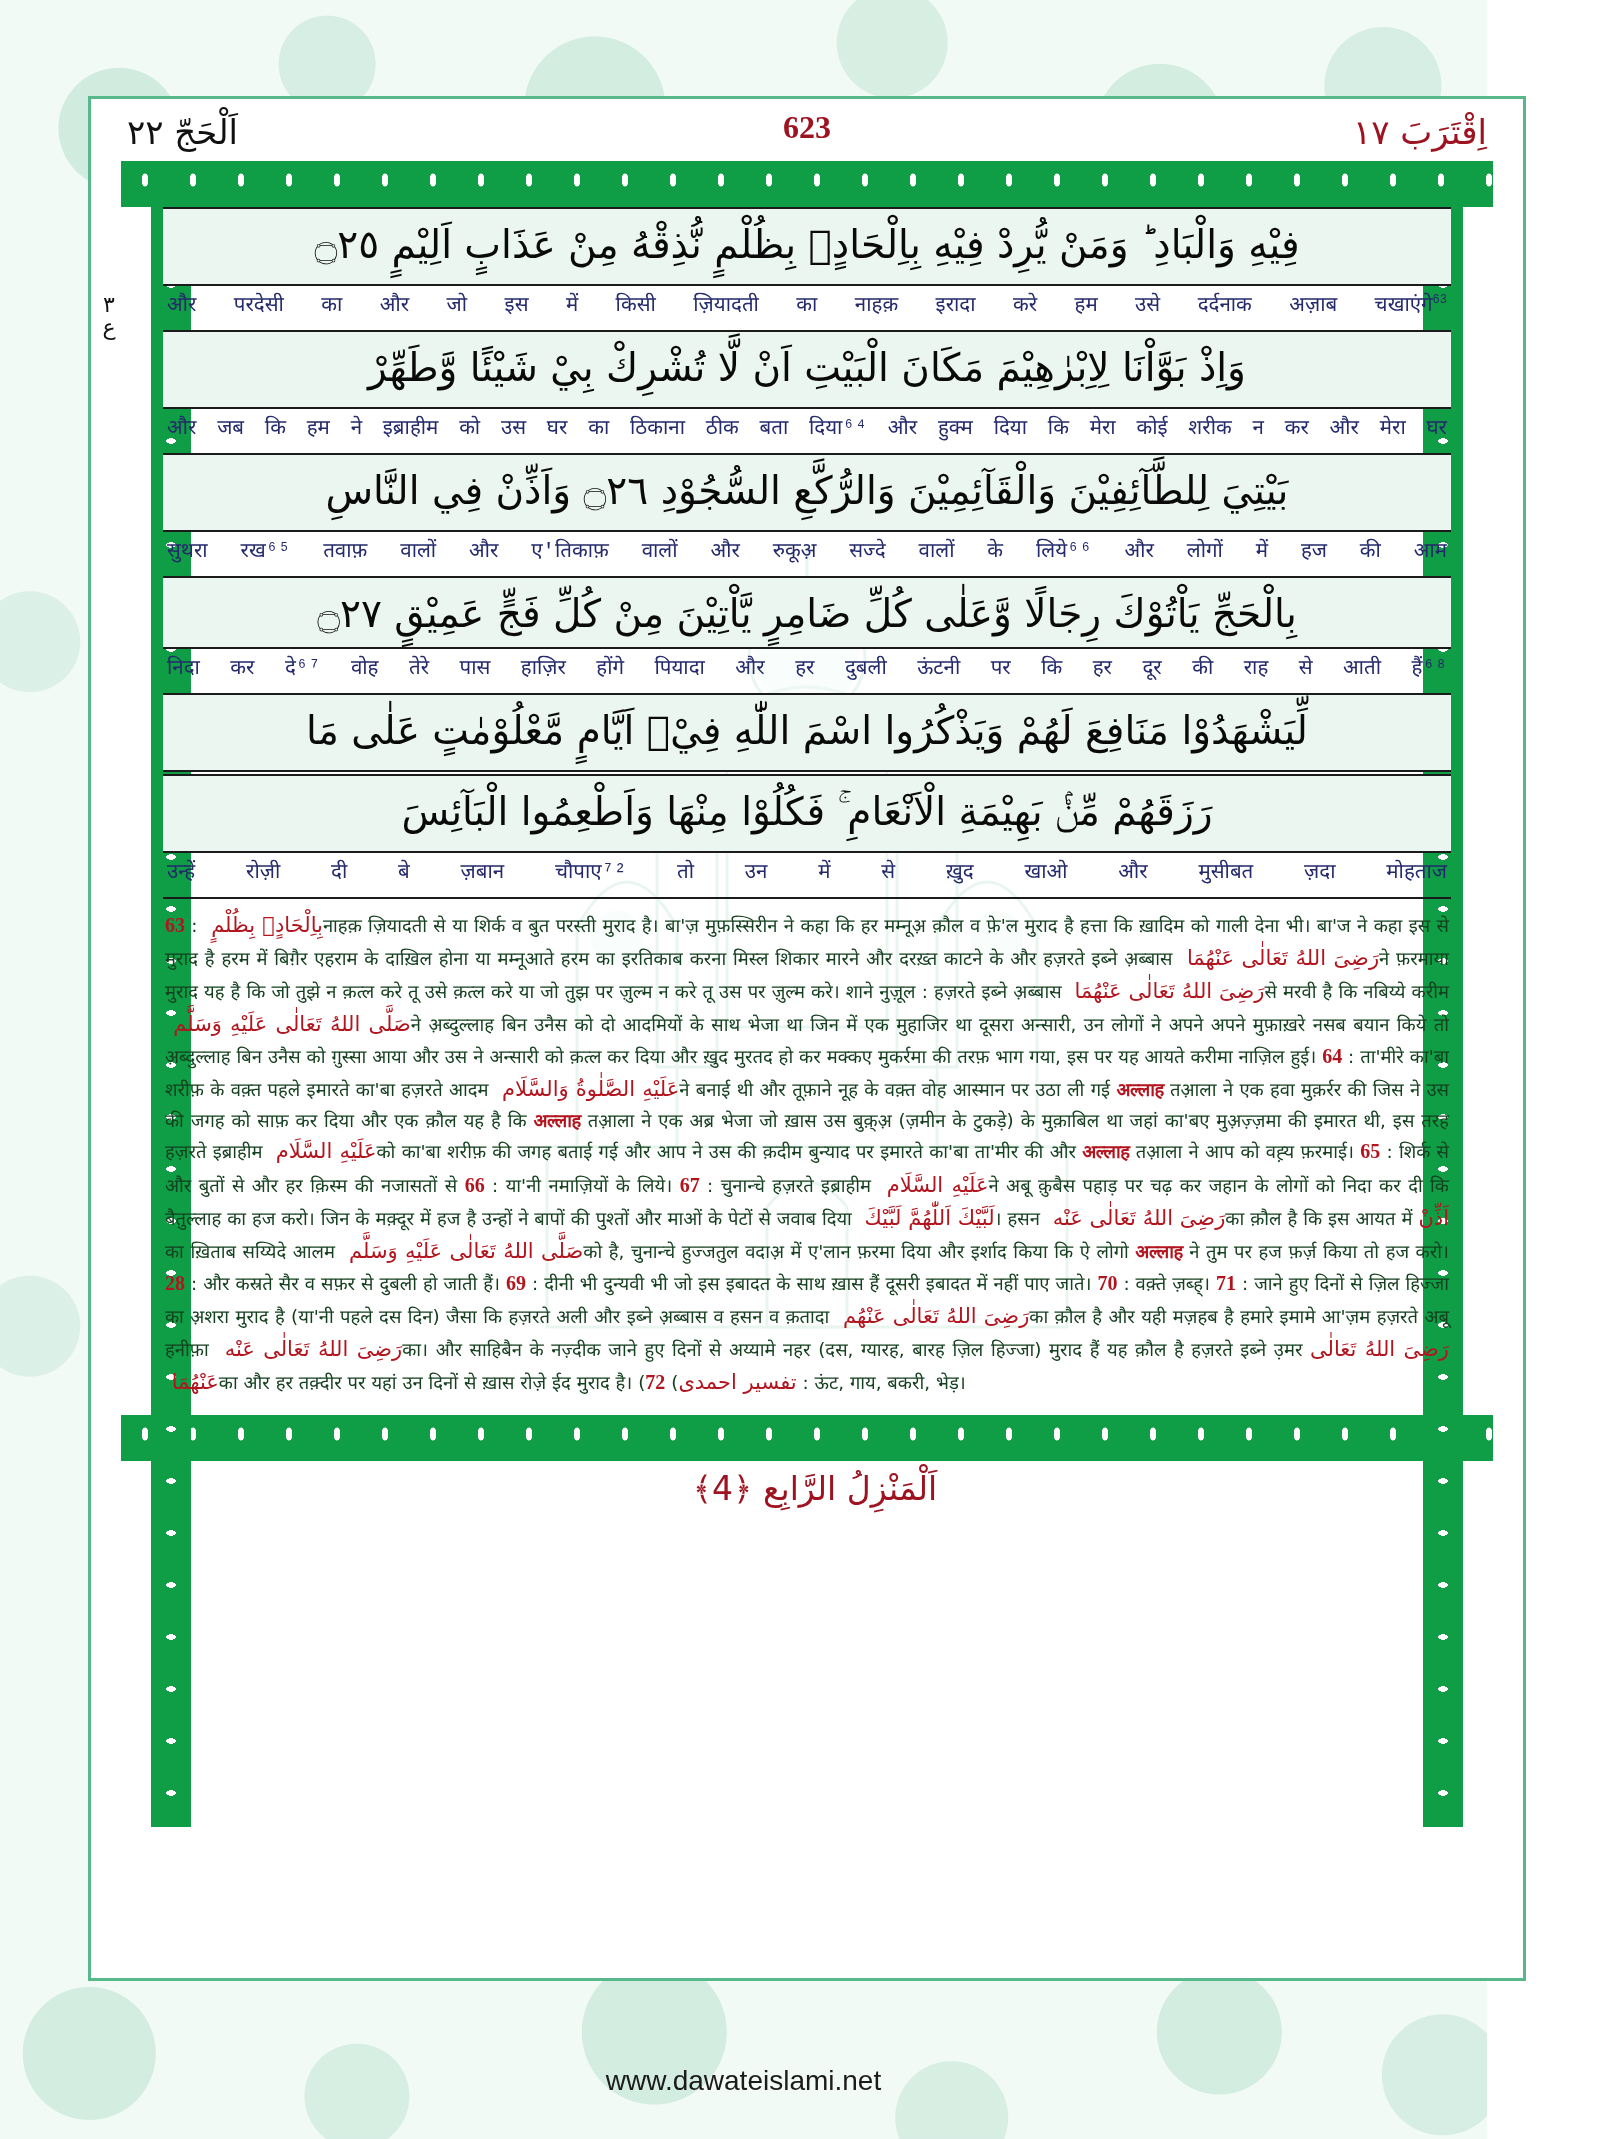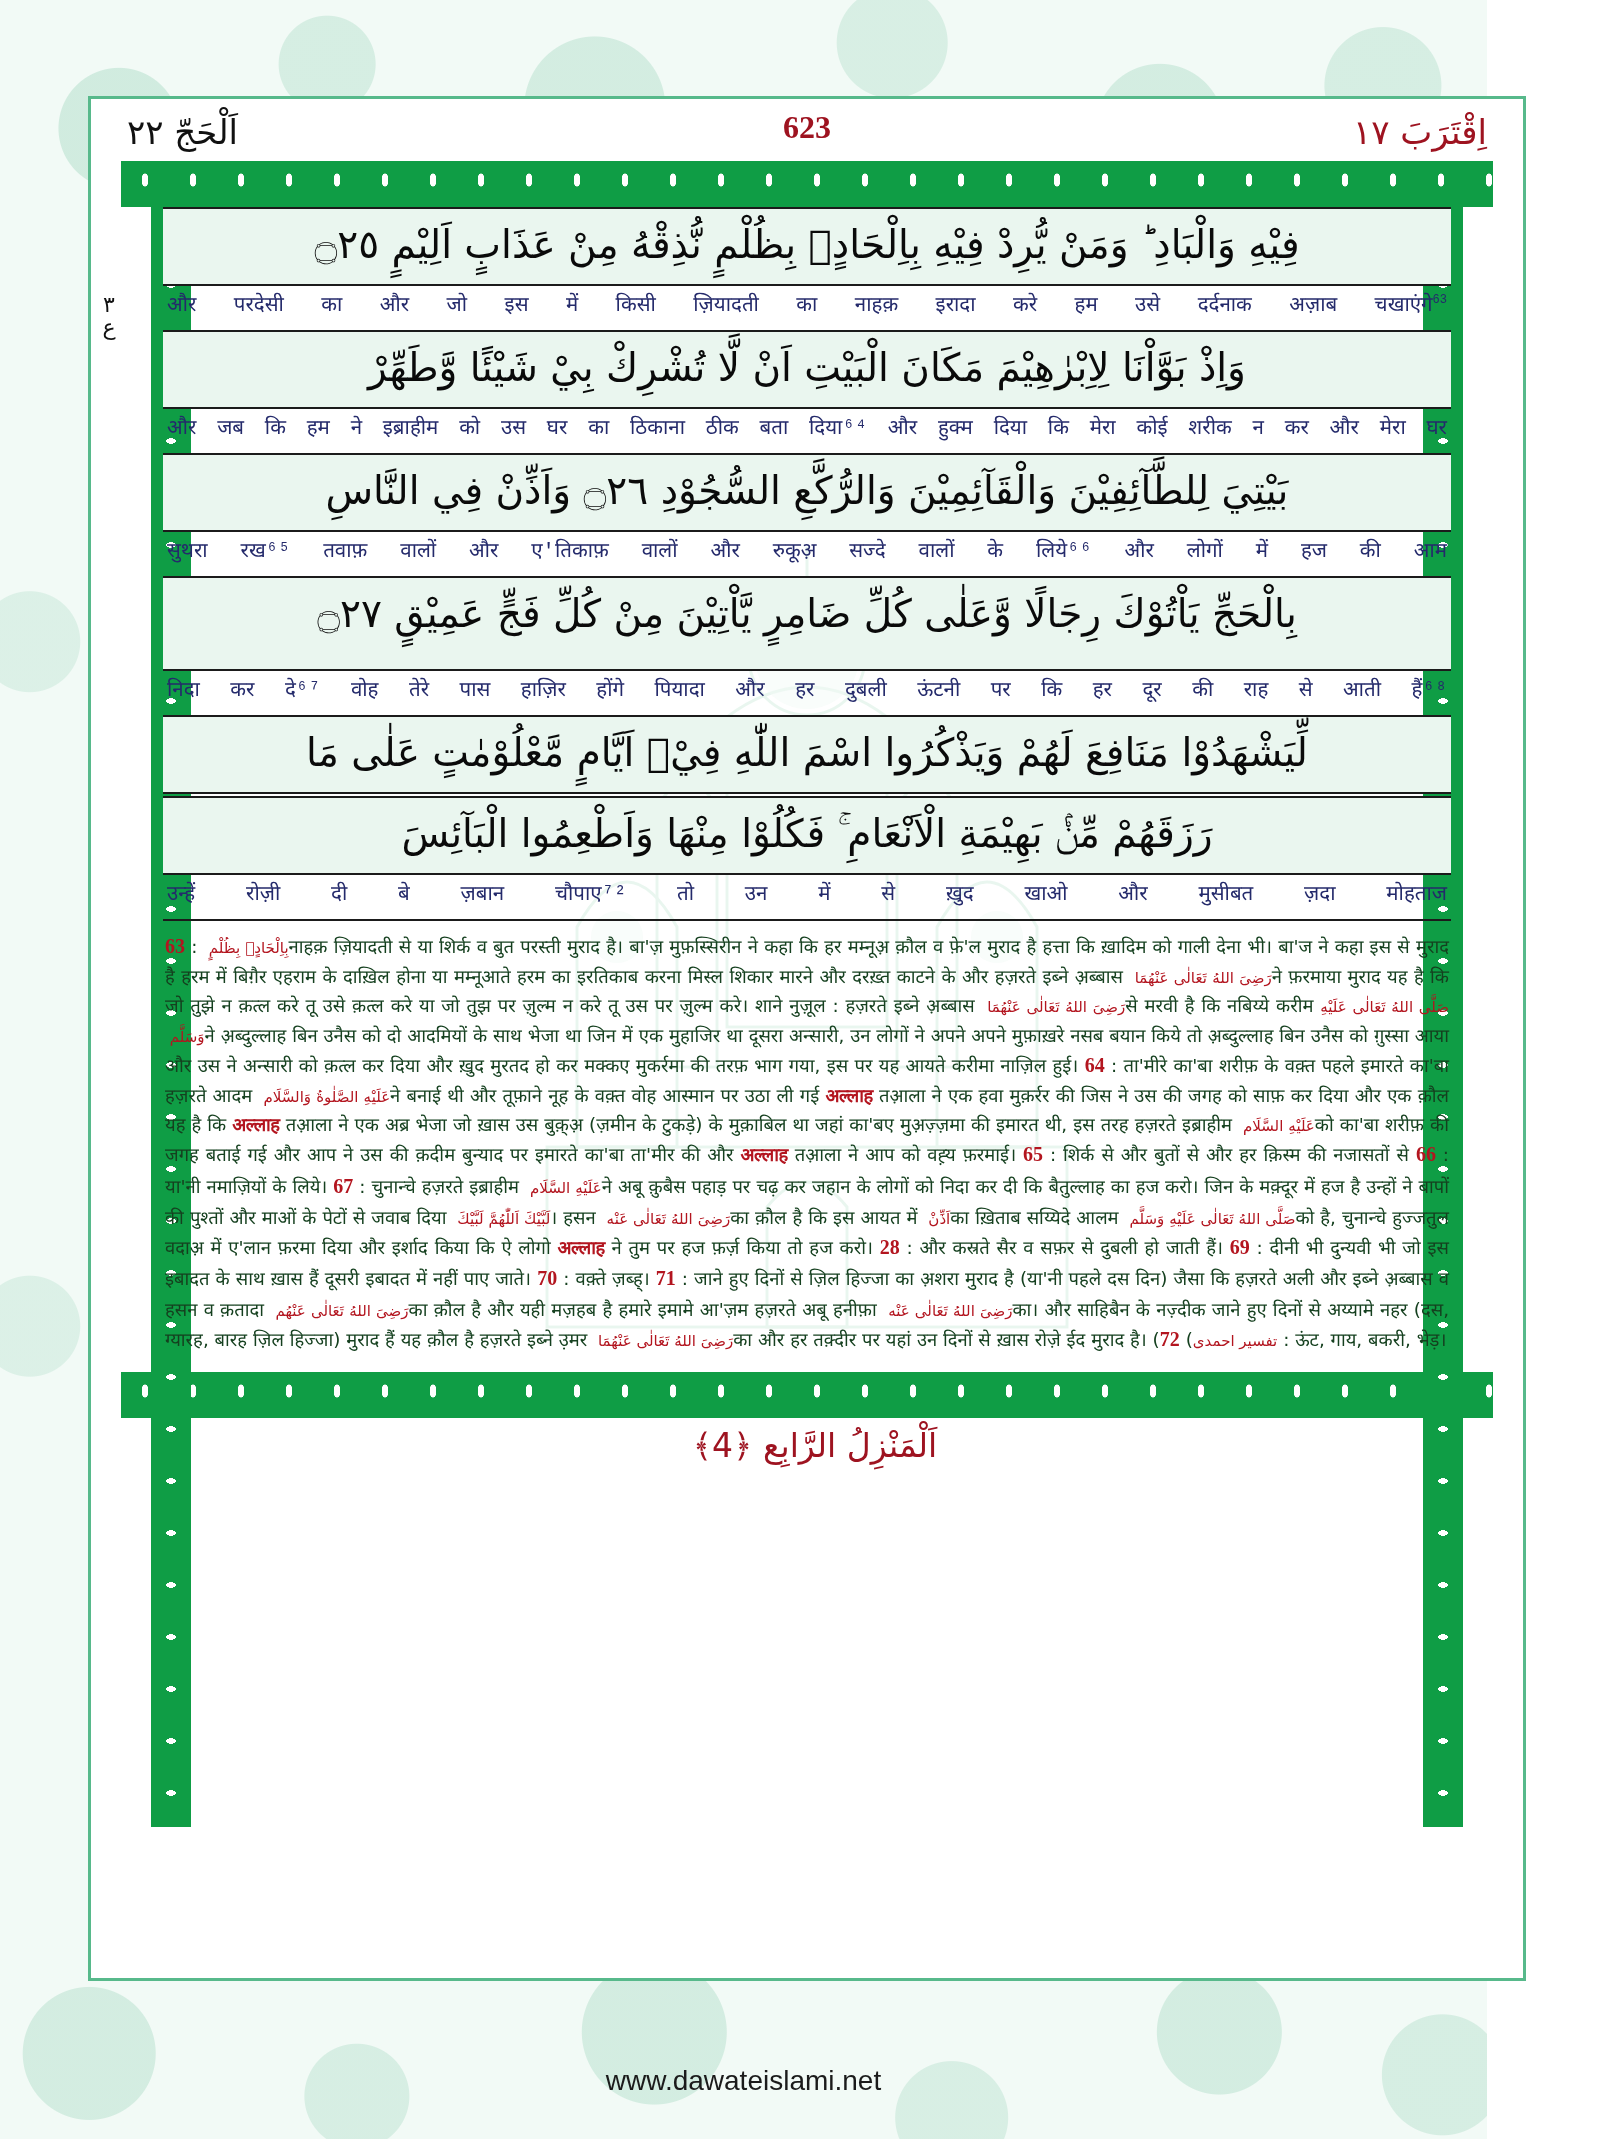--- a/index.html
+++ b/index.html
@@ -154,21 +154,21 @@
     font-family: "DejaVu Sans", sans-serif;
     font-size: 39px;
     line-height: 1.52;
     color: #0a0a0a;
     padding: 6px 12px 10px 12px;
     white-space: nowrap;
     overflow: hidden;
   }
   .ayah.two-line {
     white-space: normal;
-    padding-bottom: 26px;
+    padding-bottom: 4px;
   }
   .trans {
     direction: ltr;
     text-align: justify;
     text-align-last: justify;
     font-family: Liberation Mono, monospace;
     font-size: 20.5px;
     color: #242a6b;
     padding: 7px 4px 8px 4px;
     line-height: 1.3;
@@ -197,21 +197,21 @@
   }
   #commentary .num {
     color: #b3151f;
     font-weight: bold;
     font-family: "Liberation Serif", serif;
     font-size: 20px;
   }
   #commentary .ar {
     color: #b3151f;
     font-family: "DejaVu Sans", sans-serif;
-    font-size: 15px;
+    font-size: 21px;
     direction: rtl;
     unicode-bidi: embed;
   }
   #commentary .allah {
     color: #b3151f;
     font-weight: bold;
   }
 
   
   #footer-manzil {

